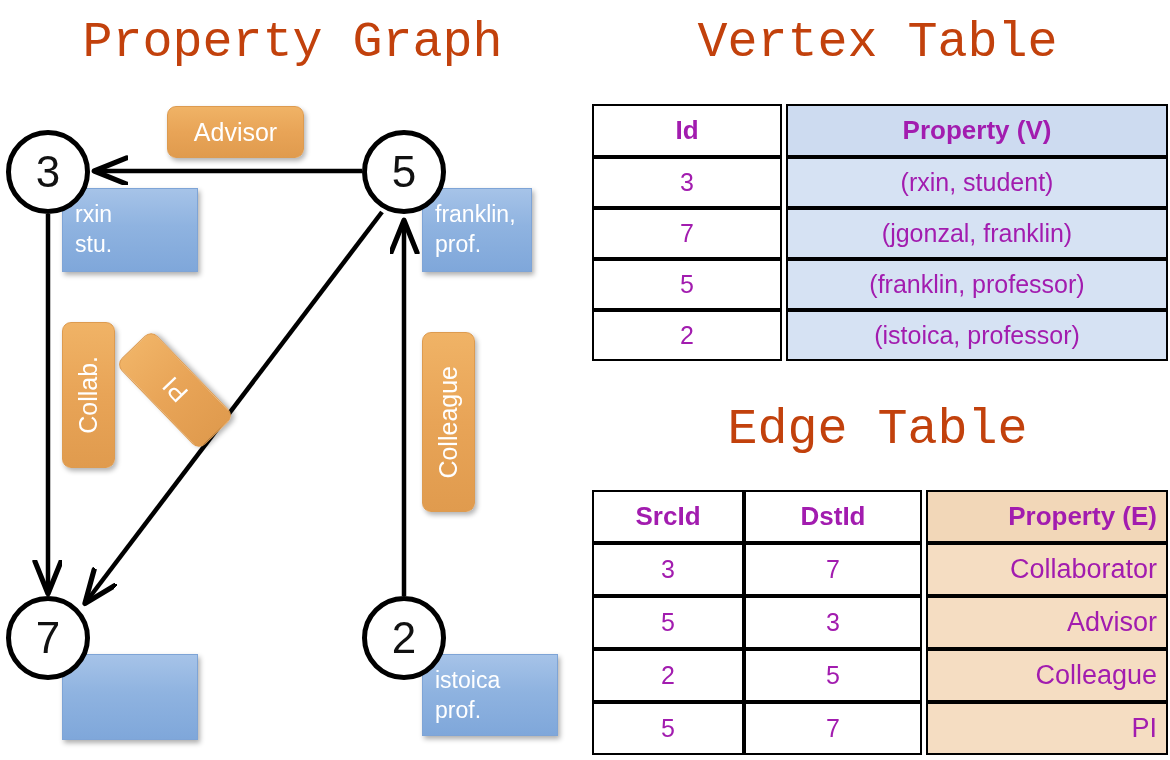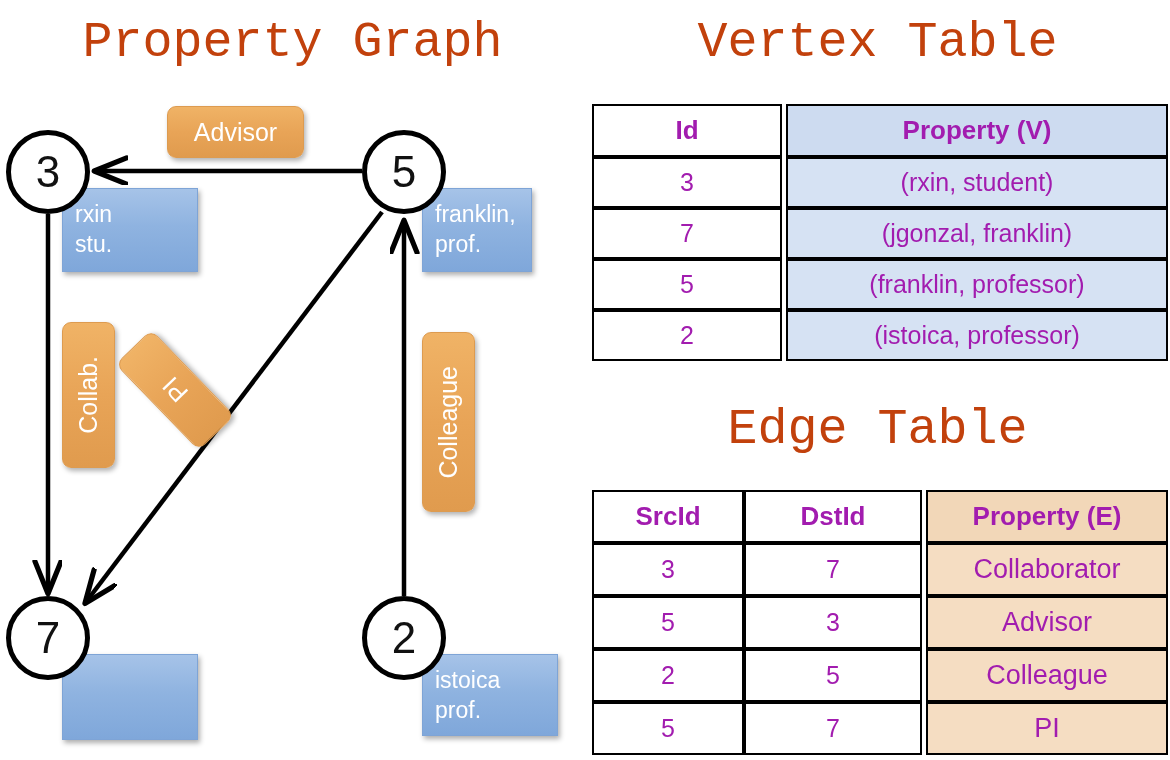--- a/index.html
+++ b/index.html
@@ -153,21 +153,21 @@
   #vertex-table { left: 592px; top: 104px; width: 572px; }
   #vertex-table col.c-id   { width: 190px; }
   #vertex-table col.c-prop { width: 382px; }
   #vertex-table .cell-prop { background: #d6e2f3; }
   #vertex-table th.cell-prop { background: #cddbf0; margin-top: 32px; }
 
   #edge-table { left: 592px; top: 490px; width: 572px; }
   #edge-table col.c-src  { width: 152px; }
   #edge-table col.c-dst  { width: 178px; }
   #edge-table col.c-prop { width: 242px; }
-  #edge-table .cell-prop { background: #f5ddc2; }
+  #edge-table .cell-prop { background: #f5ddc2; text-align: right; }
   #edge-table th.cell-prop { background: #f2d7b8; }
   #edge-table td.cell-prop { font-size: 27px; }
 
   .gap-col { border: none !important; width: 4px; }
 </style>
 </head>
 <body>
 
 <div class="title" id="title-property-graph">Property Graph</div>
 <div class="title" id="title-vertex-table">Vertex Table</div>

